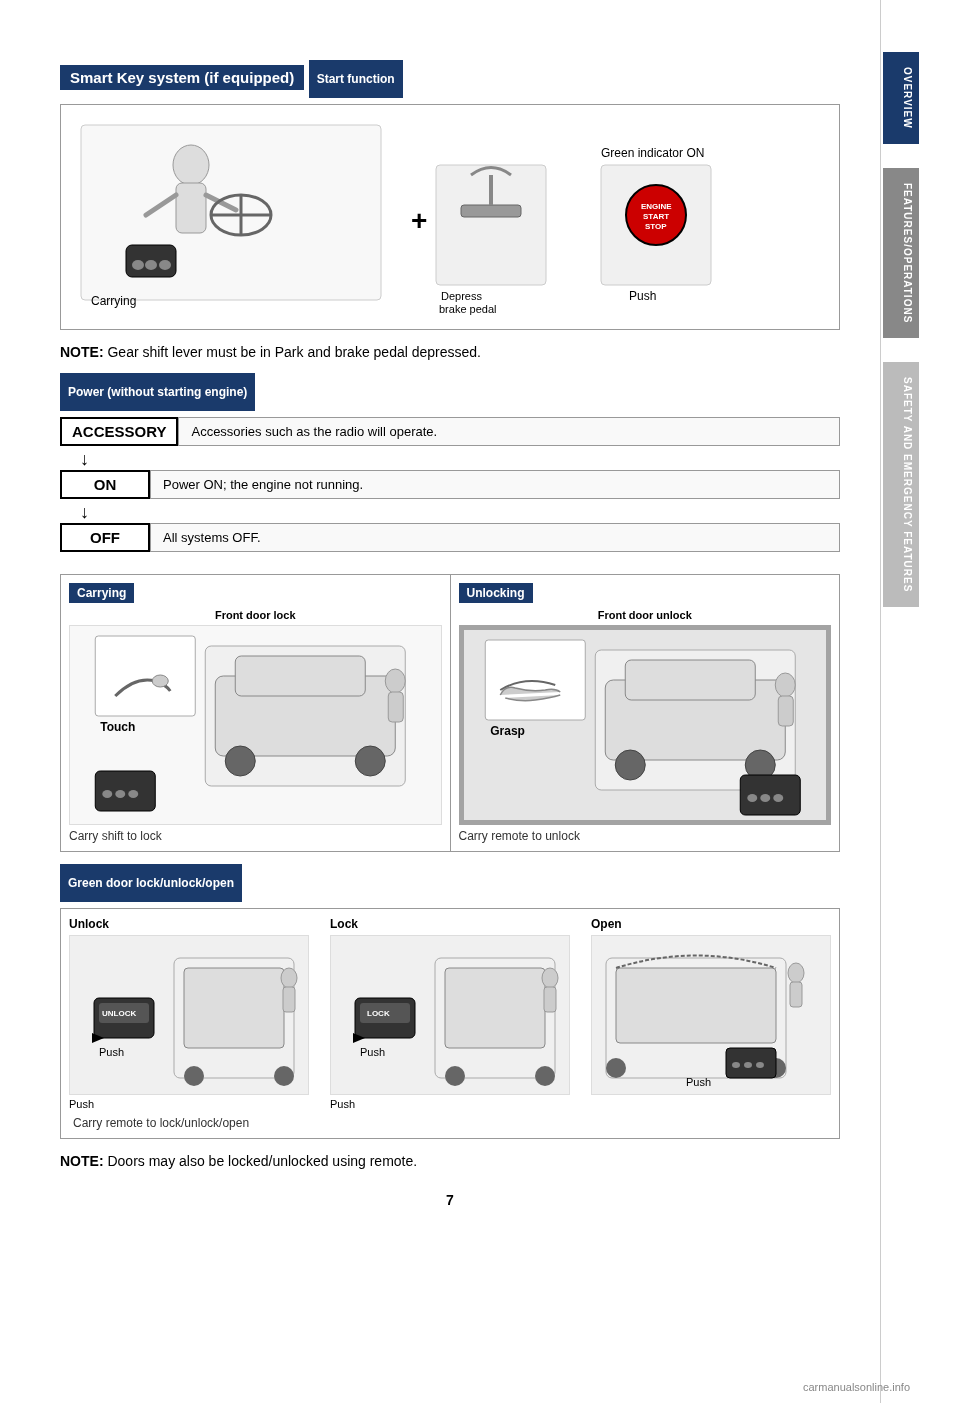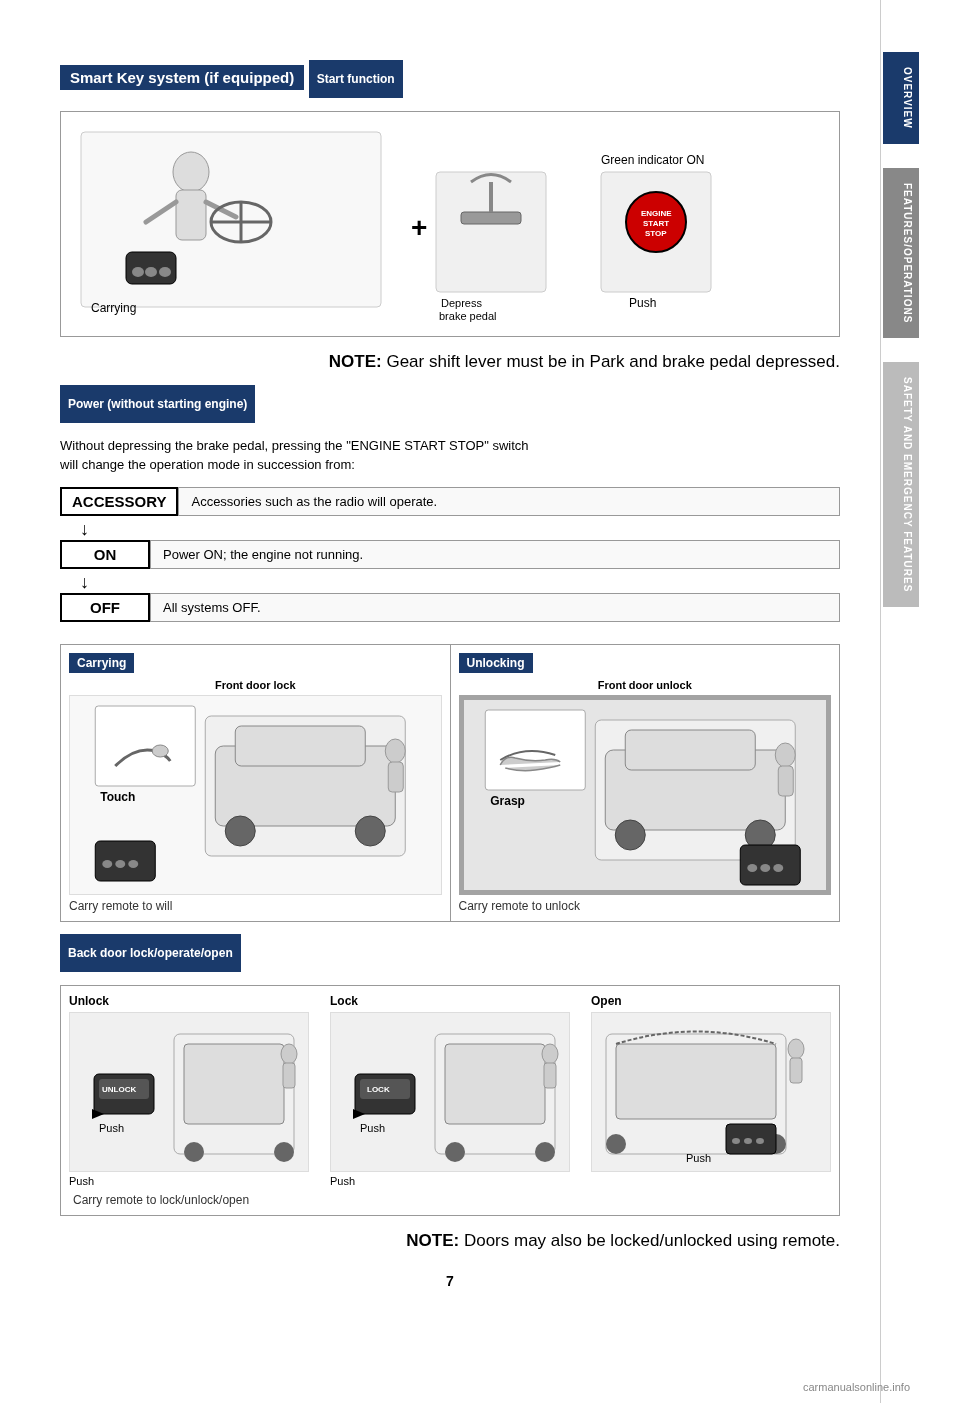--- a/index.html
+++ b/index.html
@@ -65,37 +65,36 @@
       display: inline-block;
       text-align: center;
     }
 
     .subsection-title {
       background: #1a3a6b;
       color: #fff;
       font-size: 12px;
       font-weight: bold;
       padding: 12px 8px;
-      margin-bottom: 13px;
+      margin-bottom: 6px;
       display: inline-block;
     }
 
     .diagram-box {
       border: 1px solid #999;
       margin-bottom: 12px;
       padding: 10px;
       position: relative;
       background: #fff;
     }
 
     .note-text {
-      font-size: 17px;
+      font-size: 14px;
       margin-bottom: 10px;
       line-height: 1.5;
-      text-align: right;
     }
 
     .note-text strong {
       font-weight: bold;
     }
 
     .description-text {
       font-size: 13px;
       margin-bottom: 12px;
       line-height: 1.5;
@@ -266,23 +265,20 @@
     </div>
 
     
     <p class="note-text">
       <strong>NOTE:</strong>
       <span>Gear shift lever must be in Park and brake pedal depressed.</span>
     </p>
 
     
     <div class="subsection-title">Power (without starting engine)</div>
-    <p class="description-text">
-      Without depressing the brake pedal, pressing the "ENGINE START STOP" switch<br>will change the operation mode in succession from:
-    </p>
 
     
     <div class="mode-row">
       <div class="mode-label">ACCESSORY</div>
       <div class="mode-desc">Accessories such as the radio will operate.</div>
     </div>
     <span class="arrow-down">↓</span>
     <div class="mode-row">
       <div class="mode-label">ON</div>
       <div class="mode-desc">Power ON; the engine not running.</div>
@@ -321,21 +317,21 @@
 
             <ellipse cx="310" cy="55" rx="10" ry="12" fill="#ccc" stroke="#999"></ellipse>
             <rect x="303" y="66" width="15" height="30" rx="4" fill="#ccc" stroke="#999"></rect>
 
             <rect x="10" y="145" width="60" height="40" rx="5" fill="#333" stroke="#000"></rect>
             <ellipse cx="22" cy="168" rx="5" ry="4" fill="#888"></ellipse>
             <ellipse cx="35" cy="168" rx="5" ry="4" fill="#888"></ellipse>
             <ellipse cx="48" cy="168" rx="5" ry="4" fill="#888"></ellipse>
           </svg>
         </div>
-        <p class="caption-text">Carry remote to will</p>
+        <p class="caption-text">Carry shift to lock</p>
       </div>
 
       <div class="col-half">
         <div class="col-subtitle">Unlocking</div>
         <div style="font-size:11px; font-weight:bold; text-align:center; margin-bottom:4px;">Front door unlock</div>
         <div style="height:200px; position:relative; background:#e5e5e5; border:5px solid #a3a3a3;">
           <svg width="100%" height="200" viewBox="0 0 340 200">
 
             <rect x="10" y="10" width="100" height="80" rx="3" fill="#fff" stroke="#aaa"></rect>
 
@@ -359,21 +355,21 @@
             <ellipse cx="277" cy="168" rx="5" ry="4" fill="#888"></ellipse>
             <ellipse cx="290" cy="168" rx="5" ry="4" fill="#888"></ellipse>
             <ellipse cx="303" cy="168" rx="5" ry="4" fill="#888"></ellipse>
           </svg>
         </div>
         <p class="caption-text">Carry remote to unlock</p>
       </div>
     </div>
 
     
-    <div class="subsection-title">Back door lock/operate/open</div>
+    <div class="subsection-title">Green door lock/unlock/open</div>
     <div class="back-door-box">
       <div class="back-door-inner">
 
         <div class="back-door-col">
           <div style="font-size:12px; font-weight:bold; margin-bottom:4px;">Unlock</div>
           <div class="diagram-sm">
             <svg width="100%" height="155" viewBox="0 0 230 155">
 
               <rect x="20" y="60" width="60" height="40" rx="5" fill="#333" stroke="#000"></rect>
               <rect x="25" y="65" width="50" height="20" rx="3" fill="#555"></rect>

